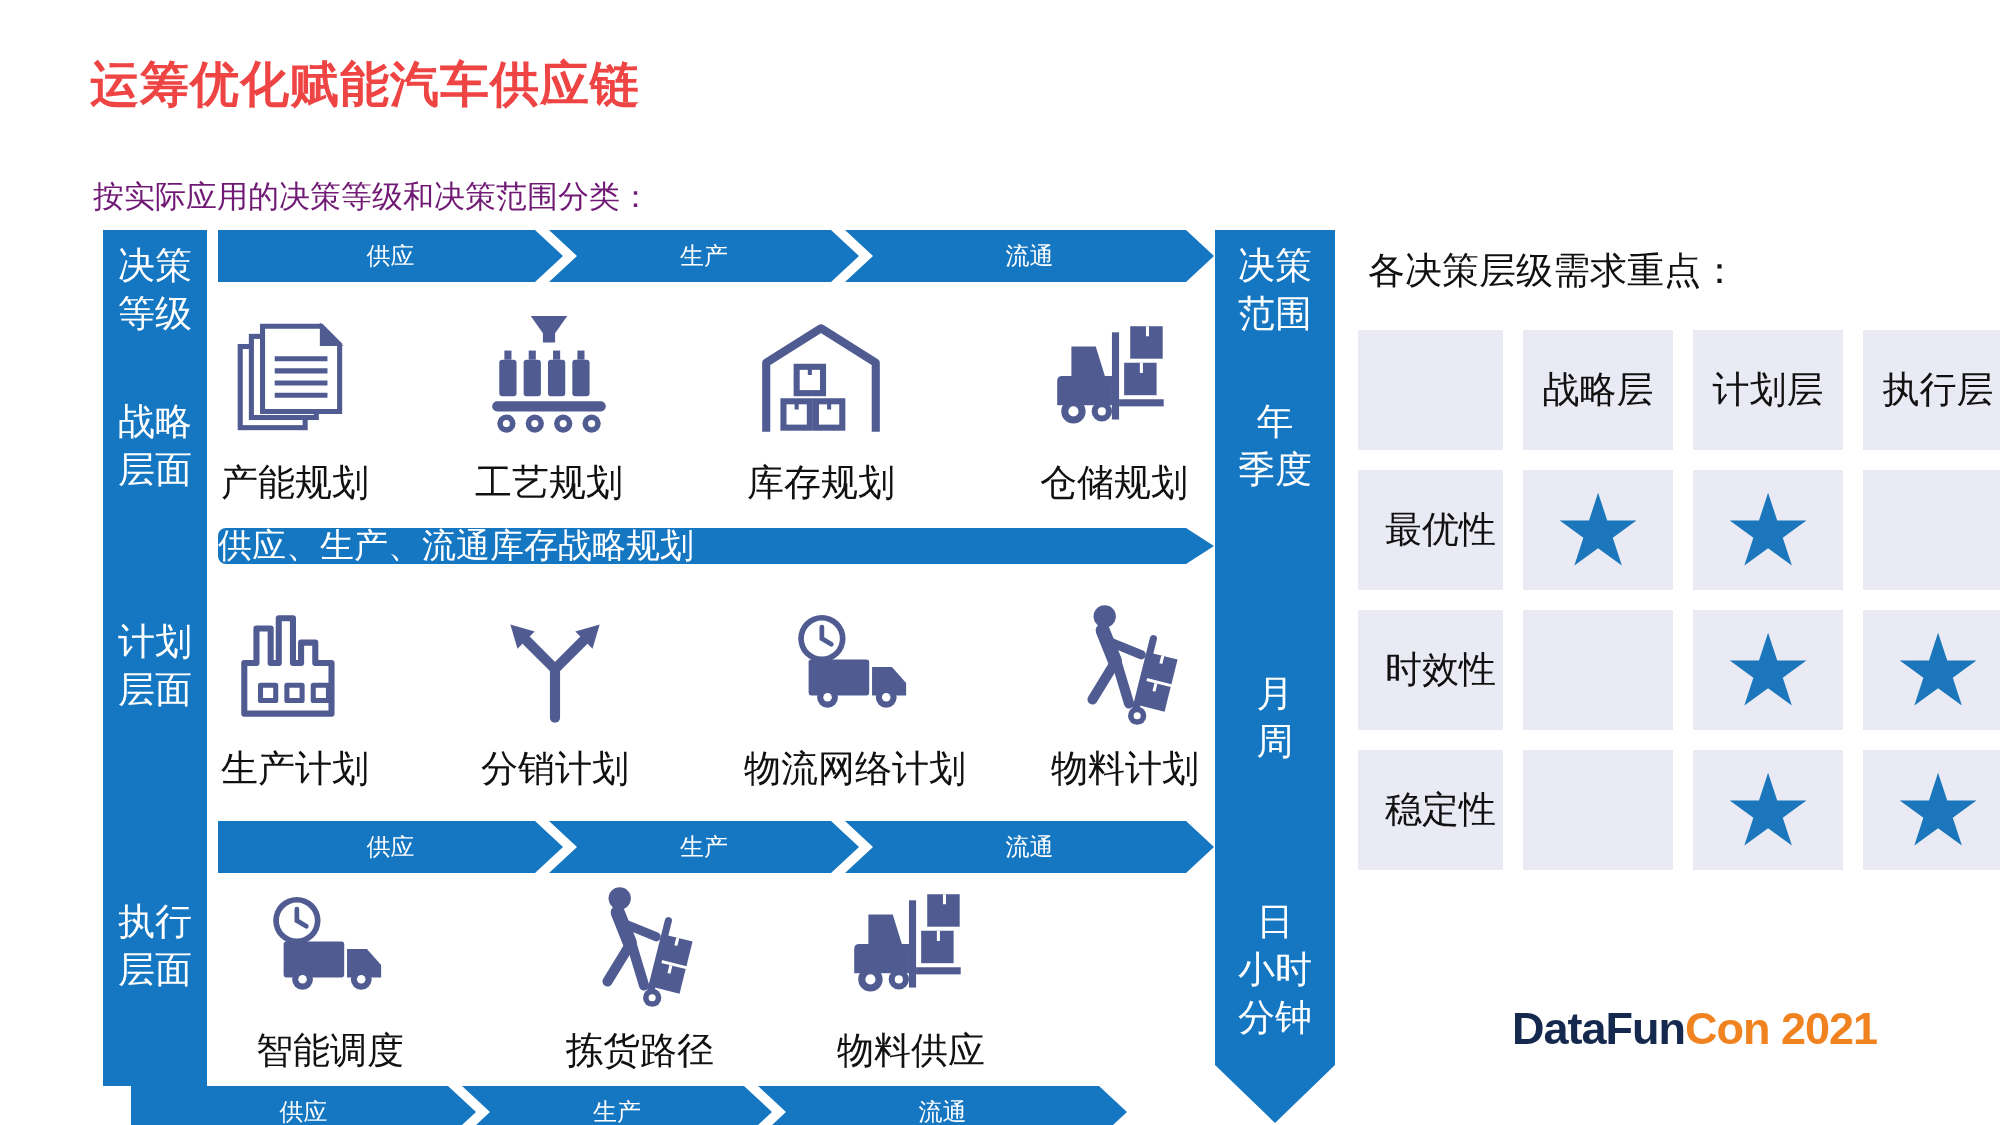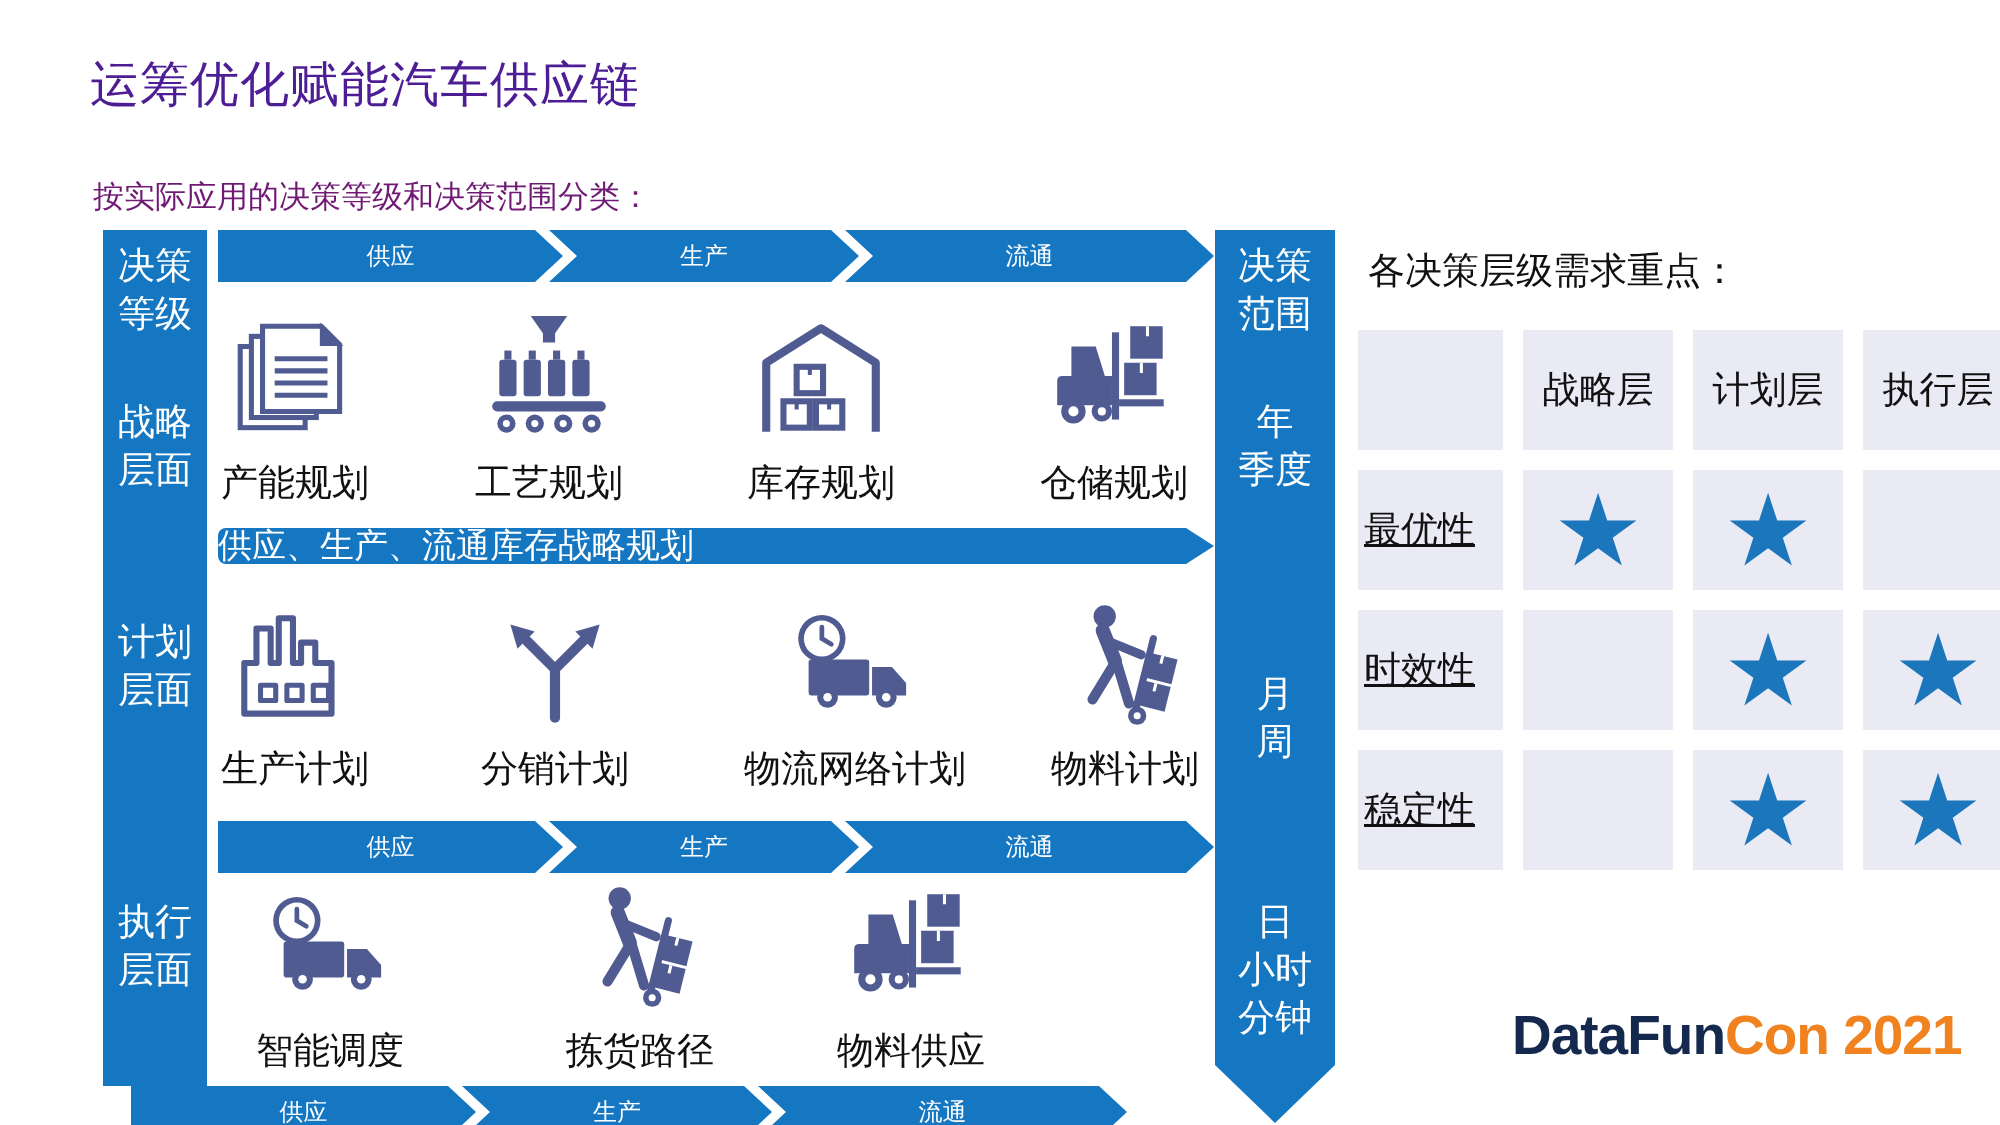--- a/index.html
+++ b/index.html
@@ -1,19 +1,19 @@
 <!DOCTYPE html>
 <html style="--band-blue: #1577C2; --icon-indigo: #505B92; --star-blue: #1B76BB; --cell-bg: #E9EAF3; --brand-navy: #15294E; --brand-orange: #F08320;"><head>
 <meta charset="utf-8">
 <style>
   html,body{margin:0;padding:0;}
   .slide{position:relative;width:2000px;height:1125px;background:#ffffff;overflow:hidden;
          font-family:"Liberation Sans",sans-serif;}
 
-  .title{position:absolute;left:90px;top:52px;font-size:49px;font-weight:400;color:#4c1d95;letter-spacing:1px;}
+  .title{position:absolute;left:90px;top:52px;font-size:49px;font-weight:700;color:#ef4444;letter-spacing:1px;}
   .subtitle{position:absolute;left:93px;top:176px;font-size:31px;color:#701a75;}
 
   
   .diagram{position:absolute;left:103px;top:230px;width:1232px;height:895px;}
   .vbar{position:absolute;top:0;background:var(--band-blue,#1577C2);}
   .vbar.left{left:0;width:104px;height:856px;}
   .vbar.right{left:1112px;width:120px;height:893px;
       clip-path:polygon(0 0,100% 0,100% calc(100% - 58px),50% 100%,0 calc(100% - 58px));}
   .bar-text{position:absolute;width:100%;text-align:center;color:#fff;font-size:37px;line-height:1.3;
       white-space:pre-line;font-weight:500;}
@@ -46,24 +46,24 @@
   .icon{height:150px;display:flex;align-items:flex-end;justify-content:center;color:var(--icon-indigo,#505B92);}
   .icon svg{width:142px;height:142px;}
   .ilabel{margin-top:6px;font-size:37px;color:#111;}
 
   
   .panel-title{position:absolute;left:1368px;top:246px;font-size:37px;color:#111;}
   .needs-table{position:absolute;left:1358px;top:330px;display:grid;
       grid-template-columns:145px 150px 150px 150px;grid-auto-rows:120px;gap:20px;}
   .cell{background:var(--cell-bg,#E9EAF3);display:flex;align-items:center;justify-content:center;
       font-size:37px;color:#111;}
-  .cell.rlabel{justify-content:flex-start;padding-left:6px;text-decoration:underline;}
+  .cell.rlabel{justify-content:flex-start;padding-left:27px;}
   .cell.starcell{color:var(--star-blue,#1B76BB);font-size:100px;line-height:1;}
 
-  .brand{position:absolute;left:1512px;top:1003px;font-size:55px;font-weight:800;letter-spacing:-1px;
+  .brand{position:absolute;left:1512px;top:1003px;font-size:45px;font-weight:800;letter-spacing:-1px;
       color:var(--brand-navy,#15294E);}
   .brand .orange{color:var(--brand-orange,#F08320);}
 </style>
 </head>
 <body>
 
 <div class="slide">
 
   <div class="title">运筹优化赋能汽车供应链</div>
   <div class="subtitle">按实际应用的决策等级和决策范围分类：</div>

